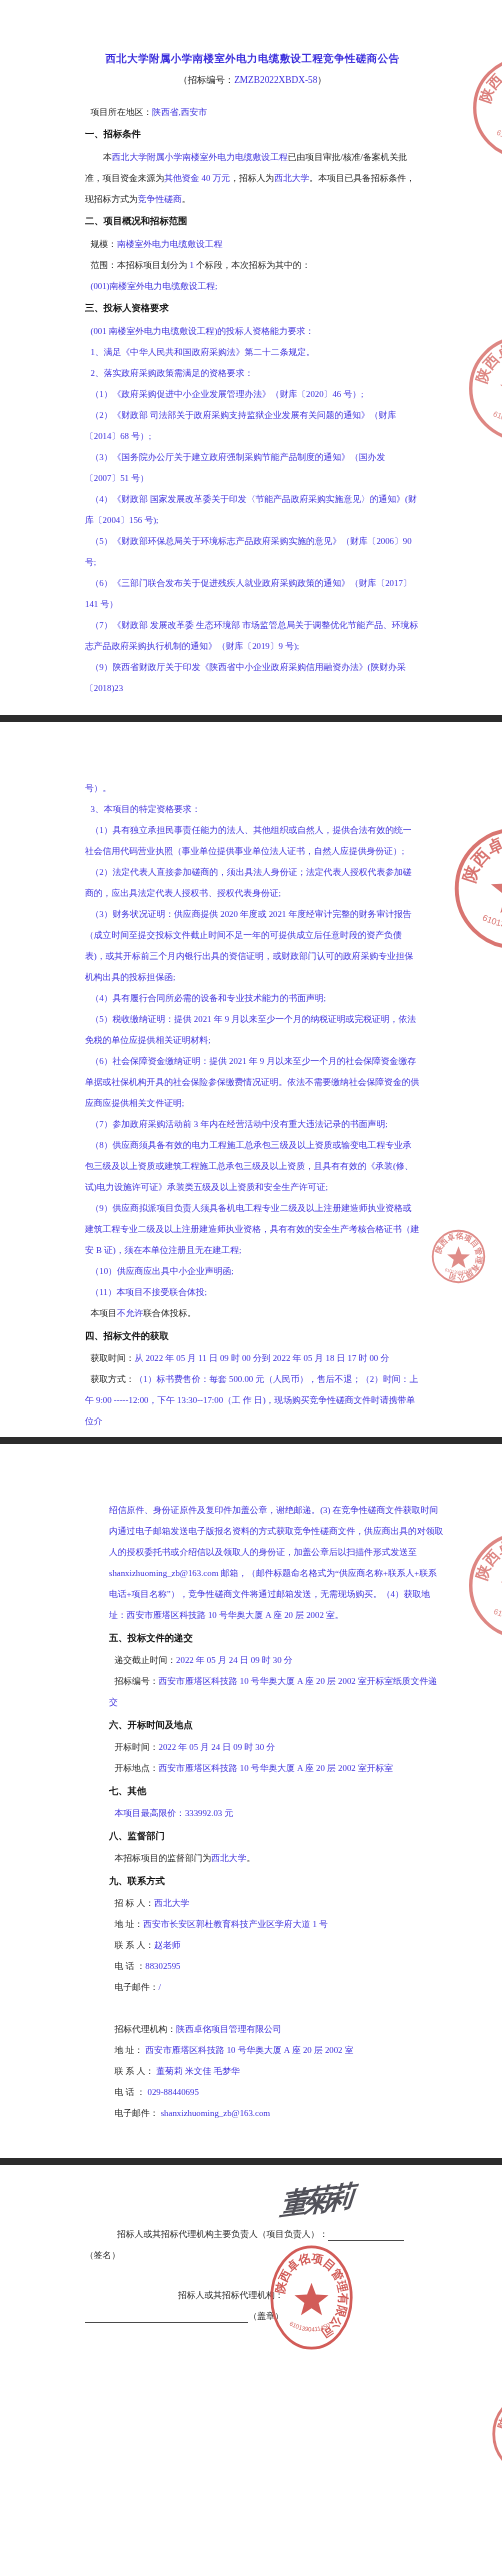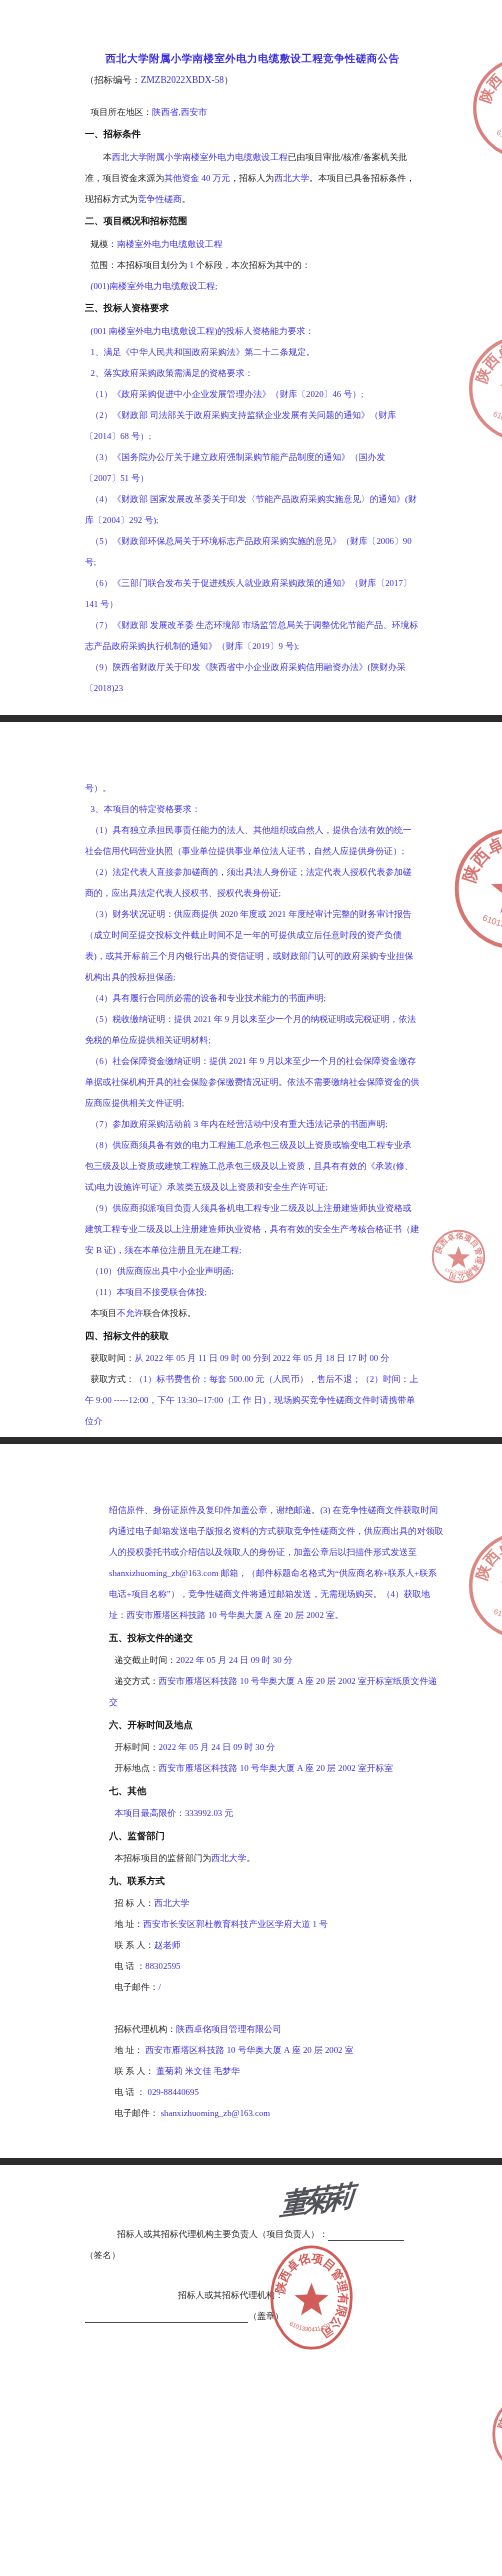--- a/index.html
+++ b/index.html
@@ -11,21 +11,21 @@
   #page-3{top:1444px;height:715px;padding-left:24px;}
   #page-4{top:2166px;height:410px;}
   .sep{position:absolute;left:0;width:502px;height:7.1px;background:#2c2c2c;}
   #sep-1{top:715px;} #sep-2{top:1437px;} #sep-3{top:2158px;}
   .content{padding:0 82px 0 85px;}
   #page-1 .content{padding-top:49px;}
   #page-2 .content,#page-3 .content{padding-top:56px;}
   #page-4 .content{padding-top:58px;}
   .doc-title{text-align:center;font-size:10.4px;font-weight:bold;line-height:19.7px;color:#3e31dd;letter-spacing:0.5px;}
   .para{margin:0;font-size:8.8px;line-height:21px;color:#1e1e1e;text-indent:5.5px;}
-  .para.center{text-indent:0;font-size:9.3px;line-height:22px;}
+  .para.center{text-align:center;text-indent:0;font-size:9.3px;line-height:22px;}
   .para.noindent{text-indent:0;}
   .para.indent2{text-indent:18px;}
   .heading{font-family:"Liberation Sans","DejaVu Sans",sans-serif;font-size:9.3px;font-weight:bold;
            color:#151515;line-height:23px;margin:0.5px 0;}
   .seg-k{color:#1e1e1e;}
   .seg-v{color:#3e31dd;}
   .seg-ul{display:inline-block;white-space:pre;border-bottom:0.5px solid #4a4a4a;height:11px;line-height:11px;vertical-align:baseline;}
   .sig1{text-indent:32px;}
   .sig2{text-indent:93px;}
   .seal{position:absolute;pointer-events:none;}
@@ -49,21 +49,21 @@
         <p class="para"><span class="seg-k">规模：</span><span class="seg-v">南楼室外电力电缆敷设工程</span></p>
         <p class="para"><span class="seg-k">范围：本招标项目划分为 </span><span class="seg-v">1</span><span class="seg-k"> 个标段，本次招标为其中的：</span></p>
         <p class="para"><span class="seg-v">(001)南楼室外电力电缆敷设工程;</span></p>
         <div class="heading">三、投标人资格要求</div>
         <p class="para"><span class="seg-v">(001 南楼室外电力电缆敷设工程)的投标人资格能力要求：</span></p>
         <p class="para"><span class="seg-v">1、满足《中华人民共和国政府采购法》第二十二条规定。</span></p>
         <p class="para"><span class="seg-v">2、落实政府采购政策需满足的资格要求：</span></p>
         <p class="para"><span class="seg-v">（1）《政府采购促进中小企业发展管理办法》（财库〔2020〕46 号）;</span></p>
         <p class="para"><span class="seg-v">（2）《财政部 司法部关于政府采购支持监狱企业发展有关问题的通知》（财库〔2014〕68 号）;</span></p>
         <p class="para"><span class="seg-v">（3）《国务院办公厅关于建立政府强制采购节能产品制度的通知》（国办发〔2007〕51 号）</span></p>
-        <p class="para"><span class="seg-v">（4）《财政部 国家发展改革委关于印发〈节能产品政府采购实施意见〉的通知》(财库〔2004〕292 号);</span></p>
+        <p class="para"><span class="seg-v">（4）《财政部 国家发展改革委关于印发〈节能产品政府采购实施意见〉的通知》(财库〔2004〕156 号);</span></p>
         <p class="para"><span class="seg-v">（5）《财政部环保总局关于环境标志产品政府采购实施的意见》（财库〔2006〕90 号;</span></p>
         <p class="para"><span class="seg-v">（6）《三部门联合发布关于促进残疾人就业政府采购政策的通知》（财库〔2017〕141 号）</span></p>
         <p class="para"><span class="seg-v">（7）《财政部 发展改革委 生态环境部 市场监管总局关于调整优化节能产品、环境标志产品政府采购执行机制的通知》（财库〔2019〕9 号);</span></p>
         <p class="para"><span class="seg-v">（9）陕西省财政厅关于印发《陕西省中小企业政府采购信用融资办法》(陕财办采〔2018)23</span></p>
       </div>
   </section>
   <div class="sep" id="sep-1"></div>
 
   <section class="page" id="page-2">
     <div class="content">
@@ -86,21 +86,21 @@
         <p class="para"><span class="seg-k">获取方式：</span><span class="seg-v">（1）标书费售价：每套 500.00 元（人民币），售后不退；（2）时间：上午 9:00 -----12:00，下午 13:30--17:00（工 作 日)，现场购买竞争性磋商文件时请携带单位介</span></p>
       </div>
   </section>
   <div class="sep" id="sep-2"></div>
 
   <section class="page" id="page-3">
     <div class="content">
         <p class="para noindent"><span class="seg-v">绍信原件、身份证原件及复印件加盖公章，谢绝邮递。(3) 在竞争性磋商文件获取时间内通过电子邮箱发送电子版报名资料的方式获取竞争性磋商文件，供应商出具的对领取人的授权委托书或介绍信以及领取人的身份证，加盖公章后以扫描件形式发送至 shanxizhuoming_zb@163.com 邮箱，（邮件标题命名格式为“供应商名称+联系人+联系电话+项目名称”），竞争性磋商文件将通过邮箱发送，无需现场购买。（4）获取地址：西安市雁塔区科技路 10 号华奥大厦 A 座 20 层 2002 室。</span></p>
         <div class="heading">五、投标文件的递交</div>
         <p class="para"><span class="seg-k">递交截止时间：</span><span class="seg-v">2022 年 05 月 24 日 09 时 30 分</span></p>
-        <p class="para"><span class="seg-k">递交方式：</span><span class="seg-v">西安市雁塔区科技路 10 号华奥大厦 A 座 20 层 2002 室开标室纸质文件递交</span></p>
+        <p class="para"><span class="seg-k">招标编号：</span><span class="seg-v">西安市雁塔区科技路 10 号华奥大厦 A 座 20 层 2002 室开标室纸质文件递交</span></p>
         <div class="heading">六、开标时间及地点</div>
         <p class="para"><span class="seg-k">开标时间：</span><span class="seg-v">2022 年 05 月 24 日 09 时 30 分</span></p>
         <p class="para"><span class="seg-k">开标地点：</span><span class="seg-v">西安市雁塔区科技路 10 号华奥大厦 A 座 20 层 2002 室开标室</span></p>
         <div class="heading">七、其他</div>
         <p class="para"><span class="seg-v">本项目最高限价：</span><span class="seg-v">333992.03 元</span></p>
         <div class="heading">八、监督部门</div>
         <p class="para"><span class="seg-k">本招标项目的监督部门为</span><span class="seg-v">西北大学</span><span class="seg-k">。</span></p>
         <div class="heading">九、联系方式</div>
         <p class="para"><span class="seg-k">招 标 人：</span><span class="seg-v">西北大学</span></p>
         <p class="para"><span class="seg-k">地 址：</span><span class="seg-v">西安市长安区郭杜教育科技产业区学府大道 1 号</span></p>

